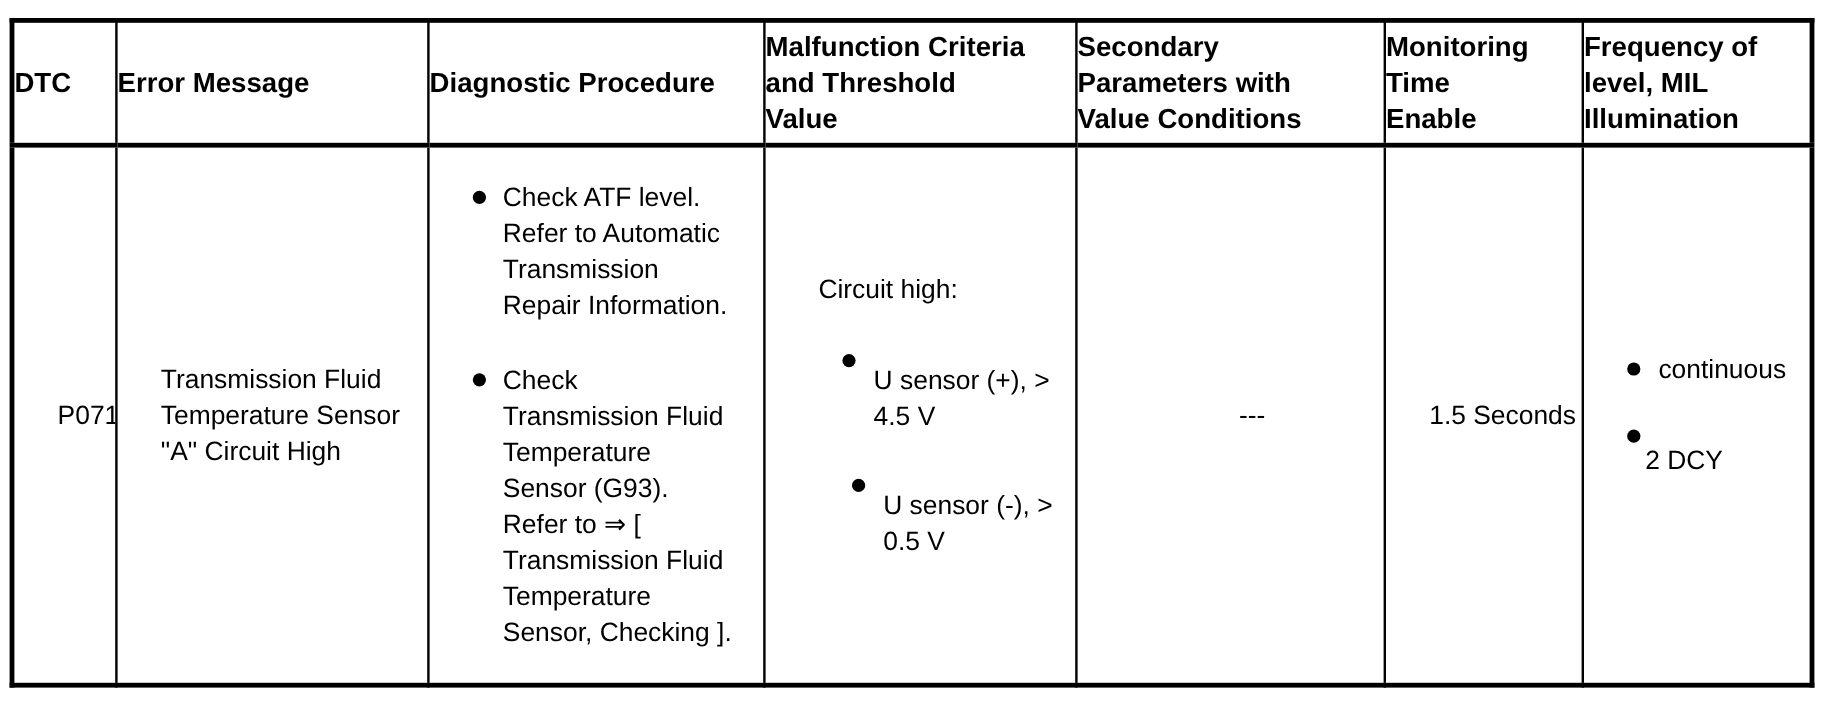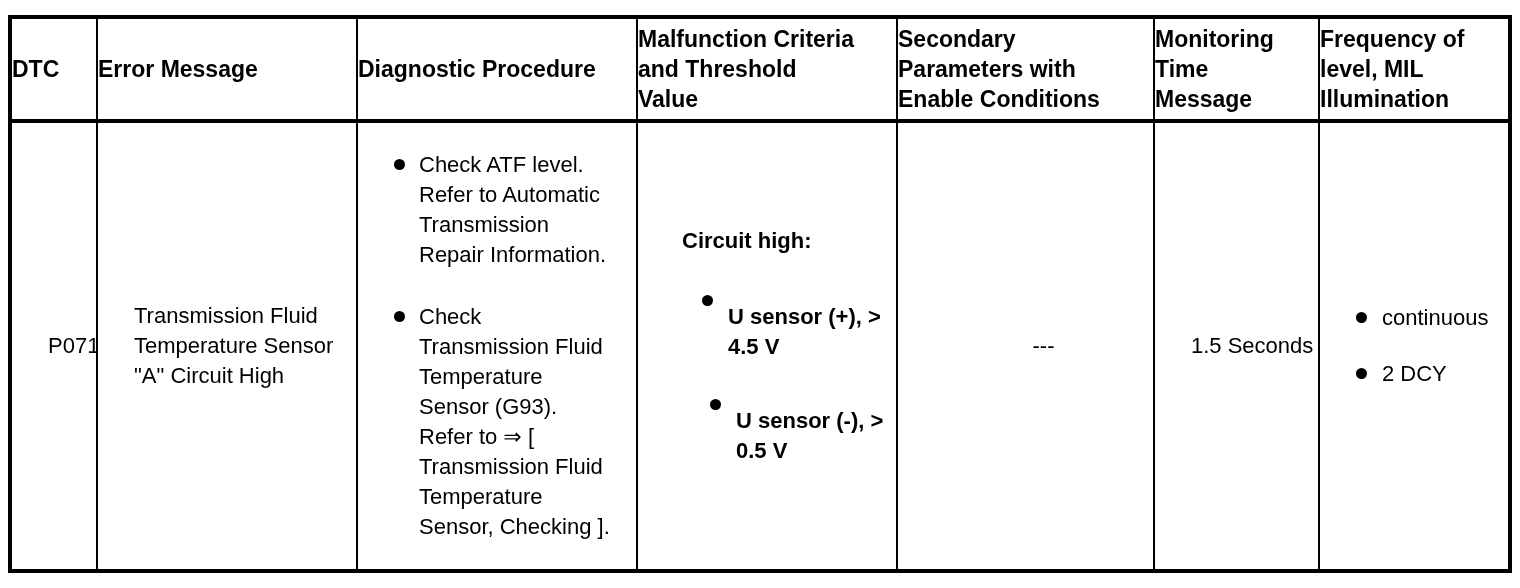--- a/index.html
+++ b/index.html
@@ -43,32 +43,32 @@
   }
   .hline { white-space: nowrap; }
 
   .cell-dtc   { padding-left: 5px; }
   .cell-error { padding-left: 8px; padding-right: 27px; }
 
   .cell-diag  { vertical-align: top; padding: 10px 0 0 28px; }
   .cell-diag .bullet-text { width: 196px; margin-left: 14px; }
   .cell-diag .bullet-row + .bullet-row { margin-top: 32px; }
 
-  .cell-malf  { padding-bottom: 36px; font-weight: bold; }
+  .cell-malf  { padding-bottom: 36px; }
   .cell-malf .intro { padding-left: 8px; margin-bottom: 30px; }
   .cell-malf .bullet-row { padding-left: 28px; }
   .cell-malf .bullet-text { width: 160px; margin-left: 15px; margin-top: 16px; }
   .cell-malf .bullet-row + .bullet-row { margin-top: 28px; justify-content: flex-end; }
 
   .cell-sec  { text-align: center; }
   .cell-mon  { padding-left: 5px; }
 
   .cell-freq { padding-left: 25px; padding-bottom: 36px; text-align: center; }
   .cell-freq .bullet-text { margin-left: 15px; }
-  .cell-freq .bullet-row + .bullet-row { margin-top: 26px; }
+  .cell-freq .bullet-row + .bullet-row { margin-top: 26px; flex-direction: column; }
 
   .bullet-row { display: flex; align-items: flex-start; }
   .bullet {
     flex: none;
     width: 11px;
     height: 11px;
     border-radius: 50%;
     background: #000;
     margin-top: 9px;
   }
@@ -99,26 +99,26 @@
           <div class="hline">Diagnostic Procedure</div>
         </th>
         <th>
           <div class="hline">Malfunction Criteria</div>
           <div class="hline">and Threshold</div>
           <div class="hline">Value</div>
         </th>
         <th>
           <div class="hline">Secondary</div>
           <div class="hline">Parameters with</div>
-          <div class="hline">Enable Conditions</div>
+          <div class="hline">Value Conditions</div>
         </th>
         <th>
           <div class="hline">Monitoring</div>
           <div class="hline">Time</div>
-          <div class="hline">Message</div>
+          <div class="hline">Enable</div>
         </th>
         <th>
           <div class="hline">Frequency of</div>
           <div class="hline">level, MIL</div>
           <div class="hline">Illumination</div>
         </th>
       </tr>
     </thead>
     <tbody>
       <tr>

